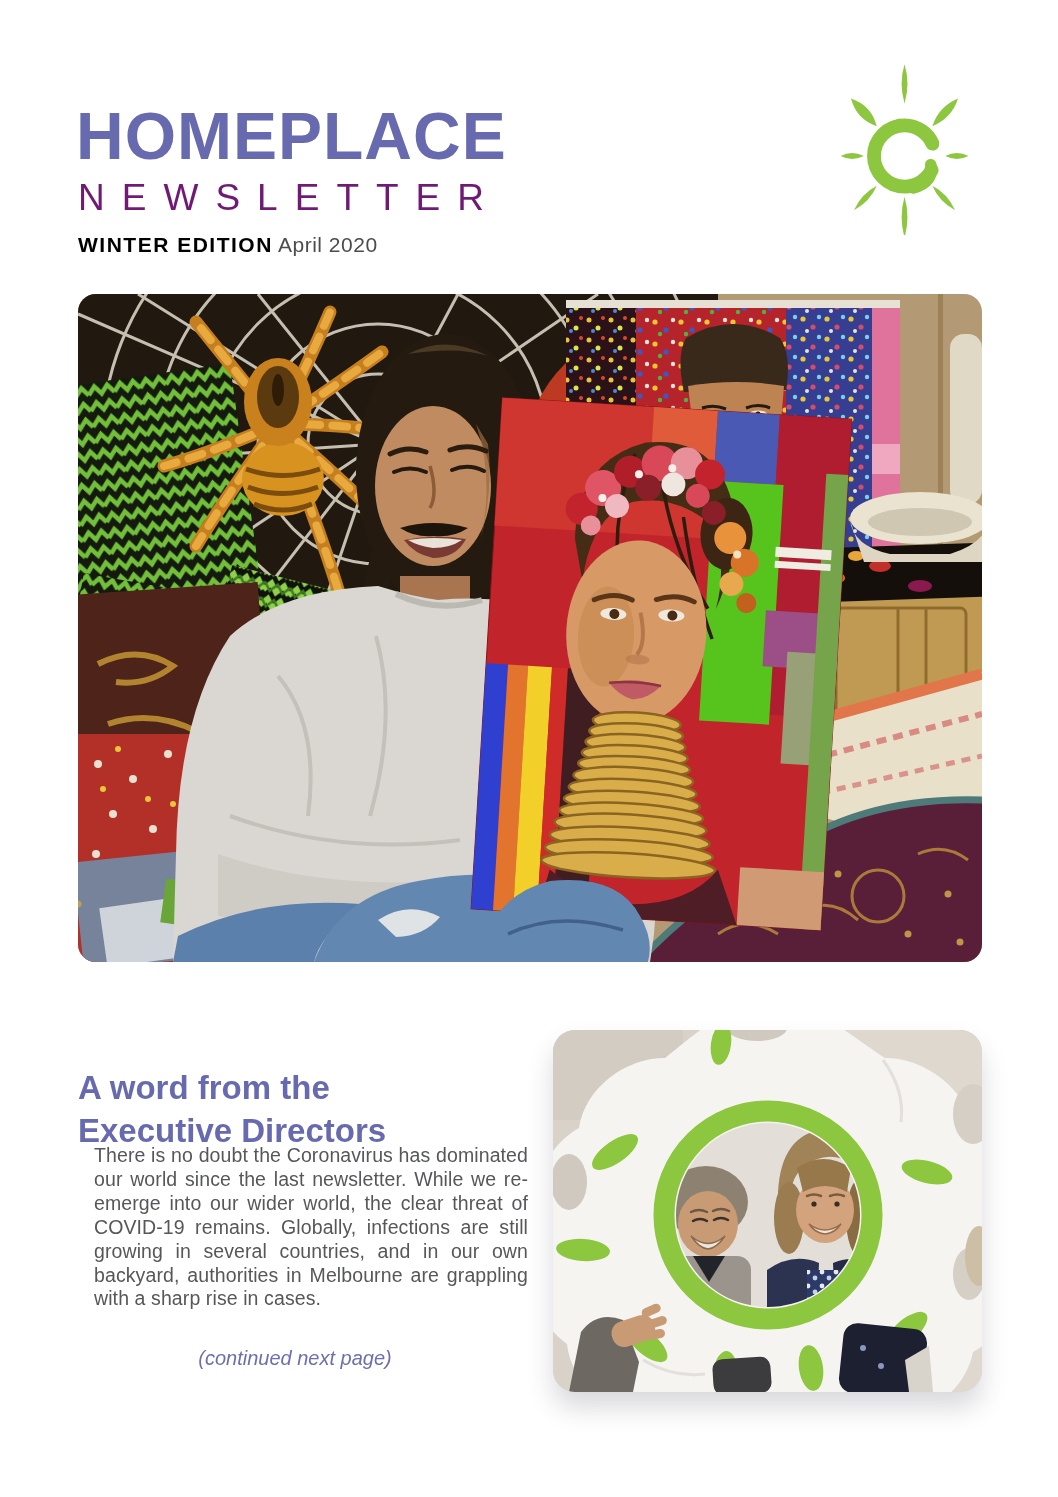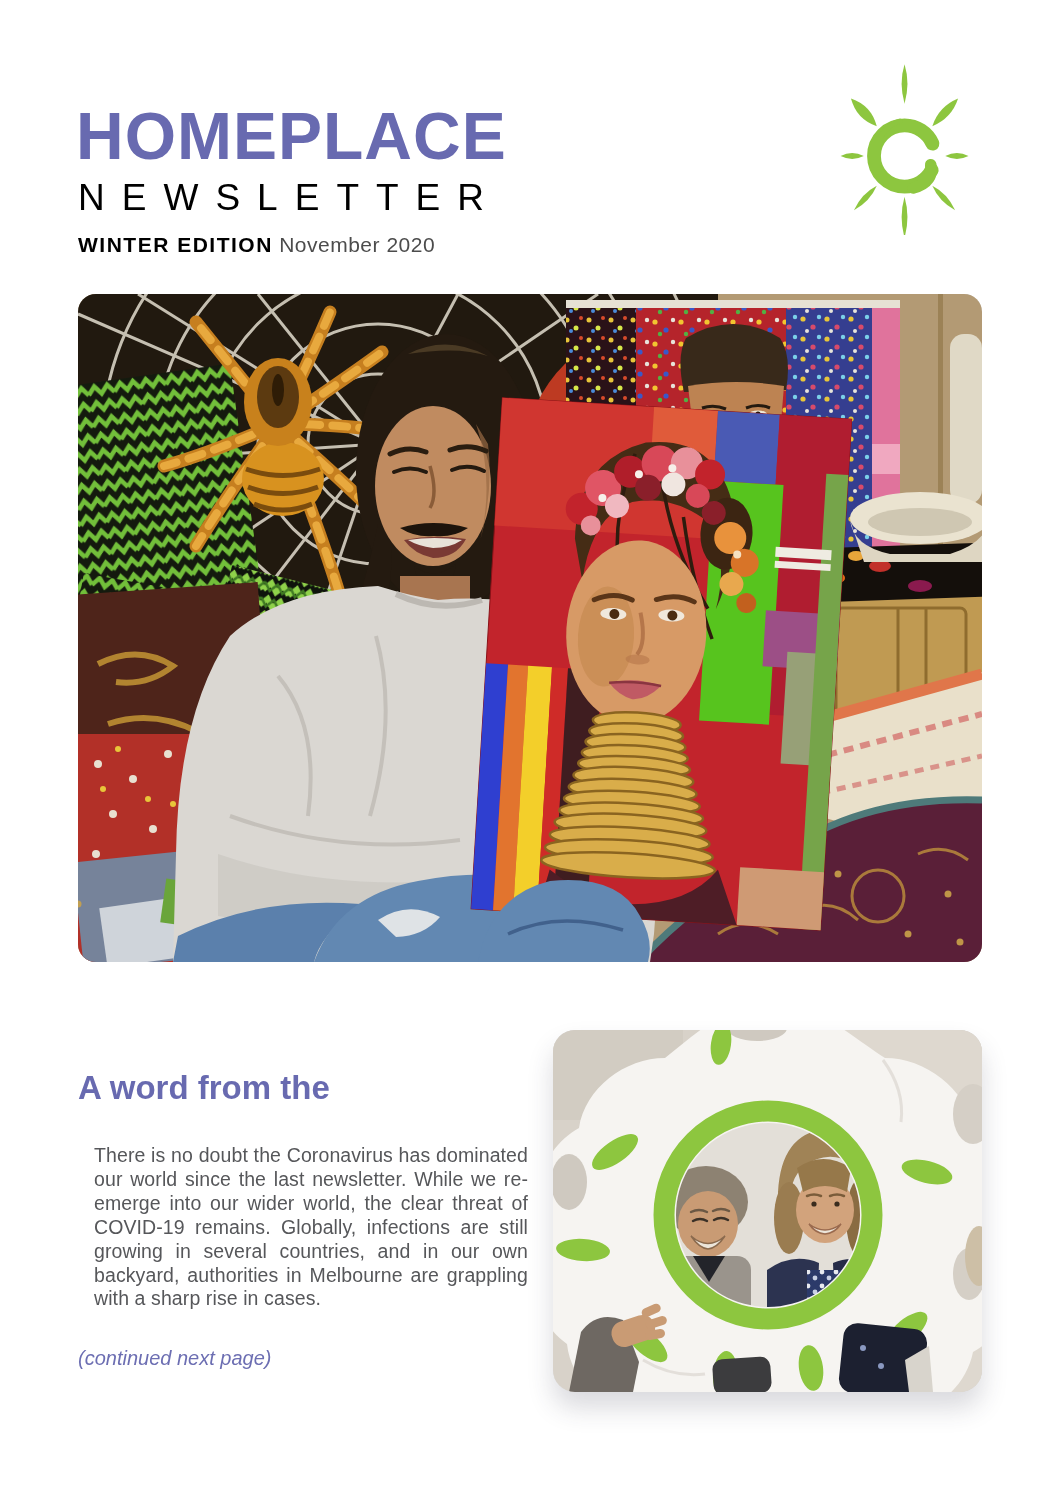--- a/index.html
+++ b/index.html
@@ -1,44 +1,44 @@
 <!DOCTYPE html>
 <html><head>
 <meta charset="utf-8">
 <style>
   html,body{margin:0;padding:0;background:#ffffff;}
   .page{position:relative;width:1058px;height:1497px;background:#ffffff;overflow:hidden;
         font-family:"Liberation Sans", sans-serif;}
   .abs{position:absolute;}
   .masthead-title{left:76px;top:104px;font-size:66px;font-weight:bold;color:#686ab0;letter-spacing:1px;line-height:64px;text-align:center;}
-  .masthead-sub{left:78px;top:178px;font-size:37px;font-weight:400;color:#000000;letter-spacing:0.46em;line-height:40px;}
+  .masthead-sub{left:78px;top:178px;font-size:37px;font-weight:400;color:#701a75;letter-spacing:0.46em;line-height:40px;}
   .edition-line{left:78px;top:233px;font-size:21px;color:#4c4c4c;letter-spacing:0.5px;}
   .edition-line .ed{font-weight:bold;color:#000000;letter-spacing:1.5px;}
   .logo-box{left:826px;top:60px;width:160px;height:182px;}
   .photo{overflow:hidden;background:#ddd;}
   .photo svg{display:block;width:100%;height:100%;}
   .main-photo{left:78px;top:294px;width:904px;height:668px;border-radius:18px;}
   .dir-photo{left:553px;top:1030px;width:429px;height:362px;border-radius:22px;
              box-shadow:0 16px 26px rgba(50,50,70,0.18);}
   .article-heading{left:78px;top:1026px;font-size:33px;font-weight:bold;color:#686ab0;line-height:43px;margin-top:40px;}
   .article-body{left:94px;top:1144px;width:434px;font-size:19.5px;line-height:23.9px;color:#56575a;
                 text-align:justify;text-justify:inter-word;letter-spacing:0.1px;}
-  .continued{left:78px;top:1347px;width:434px;text-align:left;font-style:italic;font-size:20px;color:#6c6eb2;}
+  .continued{left:78px;top:1347px;width:434px;text-align:center;font-style:italic;font-size:20px;color:#6c6eb2;}
 </style>
 </head>
 <body>
 
 <div class="page">
 
   <div class="abs masthead-title">HOMEPLACE</div>
   <div class="abs masthead-sub">NEWSLETTER</div>
   <div class="abs edition-line">
     <span class="ed">WINTER EDITION</span>
     <span> </span>
-    <span>November 2020</span>
+    <span>April 2020</span>
   </div>
 
   <div class="abs logo-box">
     <svg viewBox="0 0 110 120">
       <g fill="#8dc63f">
         <path d="M54,3 Q58,16 54,30 Q50,16 54,3 Z"></path>
         <path d="M54,12 Q60,25 54,38 Q48,25 54,12 Z" transform="rotate(43 54 66)"></path>
         <path d="M54,22 Q58,30 54,38 Q50,30 54,22 Z" transform="rotate(90 54 66)"></path>
         <path d="M54,15 Q58,27 54,38 Q50,27 54,15 Z" transform="rotate(137 54 66)"></path>
         <path d="M54,10 Q58,24 54,38 Q50,24 54,10 Z" transform="rotate(180 54 66)"></path>
@@ -369,20 +369,21 @@
         <path d="M490,616 L500,572 Q540,600 578,602 Q640,600 668,562 L690,616 Z" fill="#4e1d26"></path>
       </g>
 
       <path d="M400,668 Q412,602 472,587 Q540,580 562,622 Q576,646 570,668 Z" fill="#6288b2"></path>
       <path d="M430,640 Q480,616 545,636" stroke="#41618c" stroke-width="3.5" fill="none"></path>
     </svg>
   </div>
 
   <div class="abs article-heading">
     <div>A word from the</div>
+    <div>Executive Directors</div>
   </div>
   <div class="abs article-body">There is no doubt the Coronavirus has dominated our world since the last newsletter. While we re-emerge into our wider world, the clear threat of COVID-19 remains. Globally, infections are still growing in several countries, and in our own backyard, authorities in Melbourne are grappling with a sharp rise in cases.</div>
   <div class="abs continued">(continued next page)</div>
 
   <div class="abs photo dir-photo">
     <svg viewBox="0 0 429 362" preserveAspectRatio="none">
       <rect width="429" height="362" fill="#d8d2c9"></rect>
       <rect x="290" width="139" height="362" fill="#ded8cf"></rect>
       <rect x="0" y="0" width="130" height="90" fill="#cfc8be" opacity="0.6"></rect>
 

